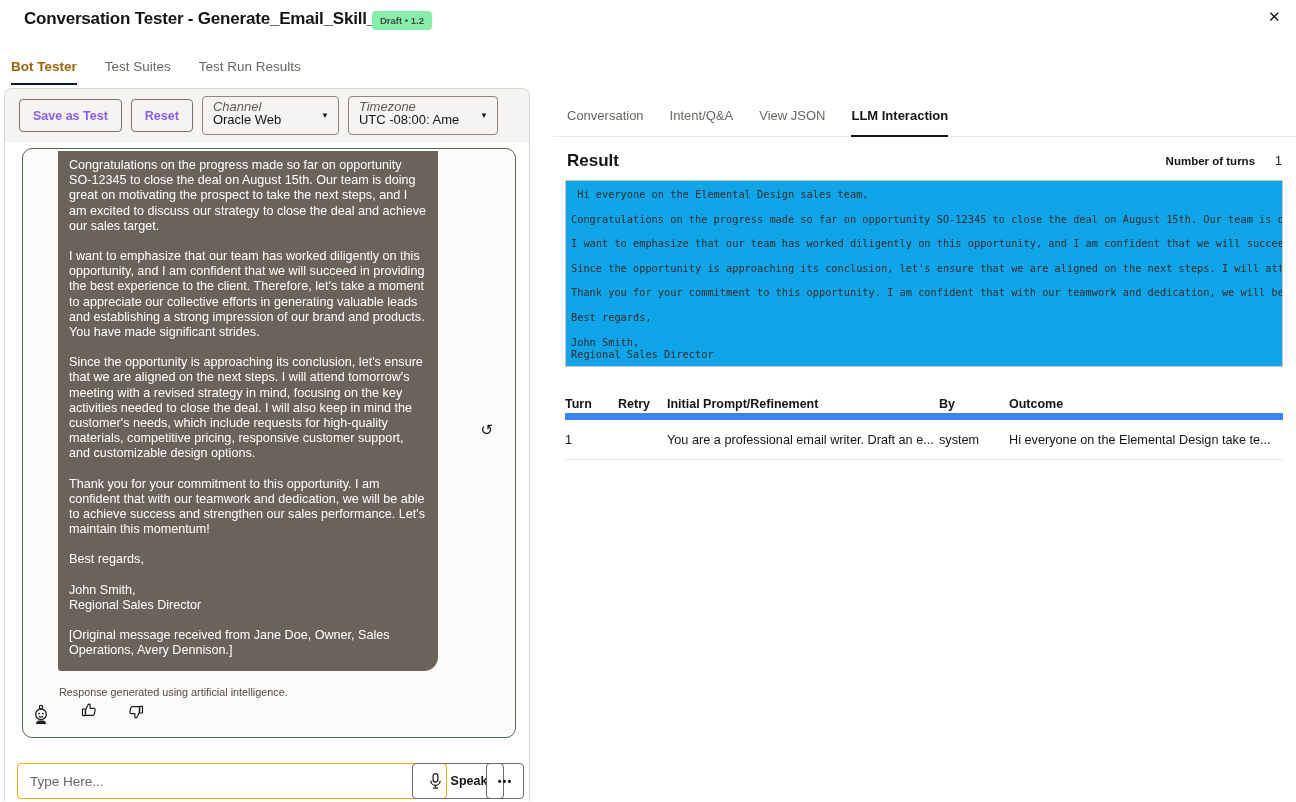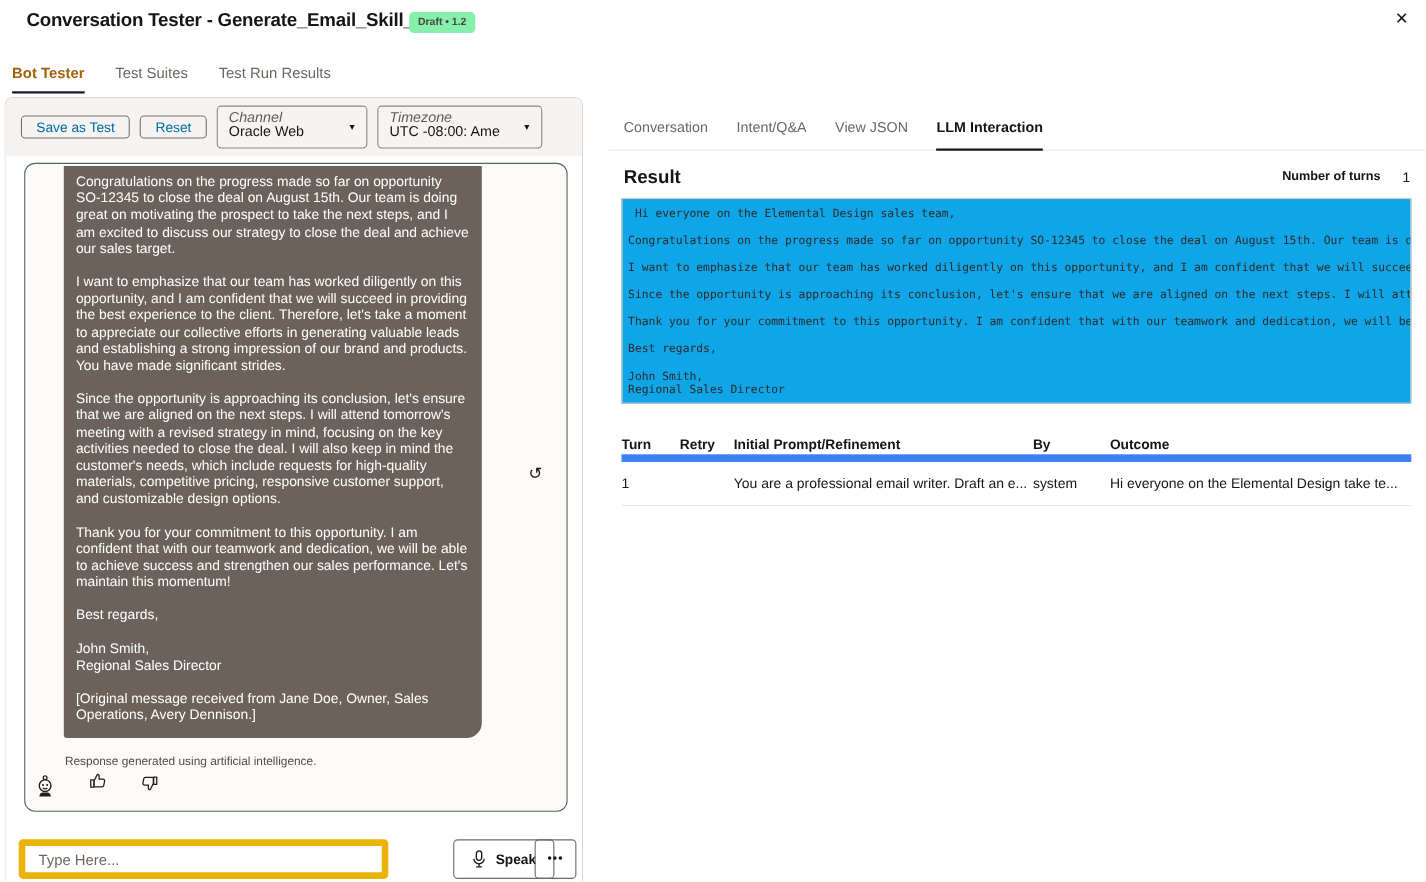--- a/index.html
+++ b/index.html
@@ -17,22 +17,22 @@
   
   .main-tabs { left:11px; top:59px; display:flex; gap:28px; font-size:13.5px; }
   .main-tab { color:#6b6661; padding-bottom:9px; cursor:pointer; }
   .main-tab.active { color:#a16207; font-weight:bold; border-bottom:2px solid #0f172a;text-align:right; }
 
   
   .left-pane { left:4px; top:88px; width:526px; height:713px;
     border:1px solid #d9d6d2; border-bottom:none; border-radius:8px 8px 0 0; }
   .toolbar { position:absolute; left:0; top:0; width:100%; height:53px; background:#f5f4f2;
     border-radius:7px 7px 0 0; display:flex; align-items:center; padding-left:14px; gap:9px; }
-  .tb-btn { height:21px; padding:0 13px; border:1px solid #77726b; border-radius:4px;
-    background:transparent; font-weight:normal; font-size:12.5px; color:#0369a1; cursor:pointer;
+  .tb-btn { height:33px; padding:0 13px; border:1px solid #77726b; border-radius:4px;
+    background:transparent; font-weight:bold; font-size:12.5px; color:#8b5cf6; cursor:pointer;
     font-family:"Liberation Sans", sans-serif; }
   .select-box { position:relative; height:39px; border:1px solid #8c8781; border-radius:4px;
     background:transparent; padding:4px 24px 0 10px; cursor:pointer; }
   .select-box .lbl { font-size:13px; color:#5f5b57; line-height:11px;font-style:italic; }
   .select-box .val { font-size:13px; color:#161513; line-height:16px; white-space:nowrap;
     overflow:hidden; }
   .select-box .caret { position:absolute; right:9px; top:14px; font-size:8px; color:#161513; }
   .sel-channel { width:137px; }
   .sel-timezone { width:150px; }
 
@@ -44,22 +44,22 @@
   .bubble p:last-child { margin-bottom:0; }
   .retry-icon { position:absolute; right:22px; top:272px; font-size:15px; color:#161513;
     cursor:pointer; }
   .ai-note { position:absolute; left:36px; top:537px; font-size:10.8px; color:#4f4b47; }
   .fb-row { position:absolute; left:0; top:552px; width:100%; height:30px; }
   .robot-ic { position:absolute; left:9px; top:3px; }
   .thumb-up { position:absolute; left:57px; top:0px; cursor:pointer; background:none; border:none; }
   .thumb-dn { position:absolute; left:104px; top:2px; cursor:pointer; background:none; border:none; }
 
   .composer { position:absolute; left:0; top:674px; width:100%; height:38px; }
-  .chat-input { position:absolute; left:12px; top:0; width:336px; height:36px;
-    border:6px solid #eab308; border-radius:4px; background:#fff; padding:0 12px; font-size:13.5px;
+  .chat-input { position:absolute; left:12px; top:0; width:430px; height:36px;
+    border:1px solid #eab308; border-radius:4px; background:#fff; padding:0 12px; font-size:13.5px;
     color:#161513; font-family:"Liberation Sans", sans-serif; }
   .chat-input::placeholder { color:#6b6661; }
   .speak-btn { position:absolute; left:383px; top:0; width:92px; height:36px;
     border:1px solid #6e6a64; border-radius:4px; background:transparent; display:flex;
     align-items:center; justify-content:center; gap:9px; font-weight:bold; font-size:12.5px;
     color:#161513; cursor:pointer; font-family:"Liberation Sans", sans-serif;margin-left:24px; }
   .more-btn { position:absolute; left:481px; top:0; width:38px; height:36px;
     border:1px solid #6e6a64; border-radius:4px; background:transparent; font-size:11px;
     font-weight:bold; letter-spacing:1px; color:#161513; cursor:pointer;
     font-family:"Liberation Sans", sans-serif; }

